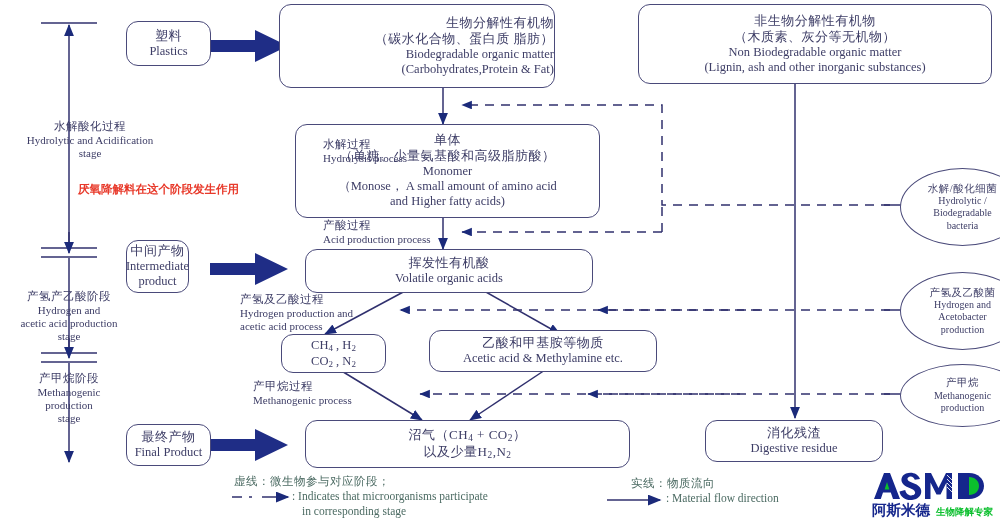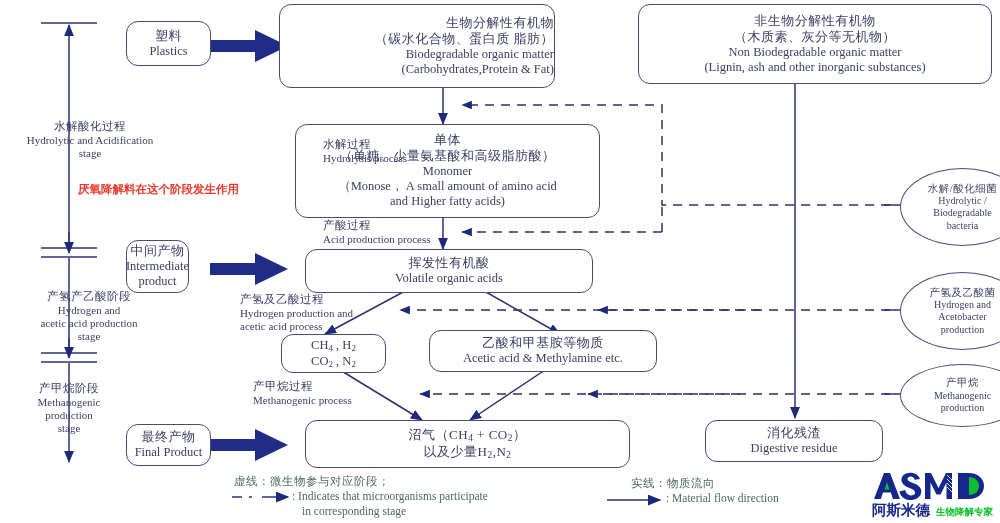--- a/index.html
+++ b/index.html
@@ -267,28 +267,28 @@
     <div class="cn">产甲烷过程</div>
     <div class="en">Methanogenic process</div>
   </div>
 
   <div class="lbl" style="left:0px;top:120px;width:180px;">
     <div class="cn">水解酸化过程</div>
     <div class="en">Hydrolytic and Acidification</div>
     <div class="en">stage</div>
   </div>
 
-  <div class="lbl" style="left:0px;top:290px;width:138px;padding-left:20px;">
+  <div class="lbl" style="left:0px;top:290px;width:138px;">
     <div class="cn">产氢产乙酸阶段</div>
     <div class="en">Hydrogen and</div>
     <div class="en">acetic acid production</div>
     <div class="en">stage</div>
   </div>
 
-  <div class="lbl" style="left:0px;top:372px;width:138px;margin-top:10px;">
+  <div class="lbl" style="left:0px;top:372px;width:138px;">
     <div class="cn">产甲烷阶段</div>
     <div class="en">Methanogenic</div>
     <div class="en">production</div>
     <div class="en">stage</div>
   </div>
 
   <div class="red-note" style="left:78px;top:182px;">厌氧降解料在这个阶段发生作用</div>
 
   <div class="legend" style="left:234px;top:474px;width:330px;">
     <div class="cn">虚线：微生物参与对应阶段；</div>

